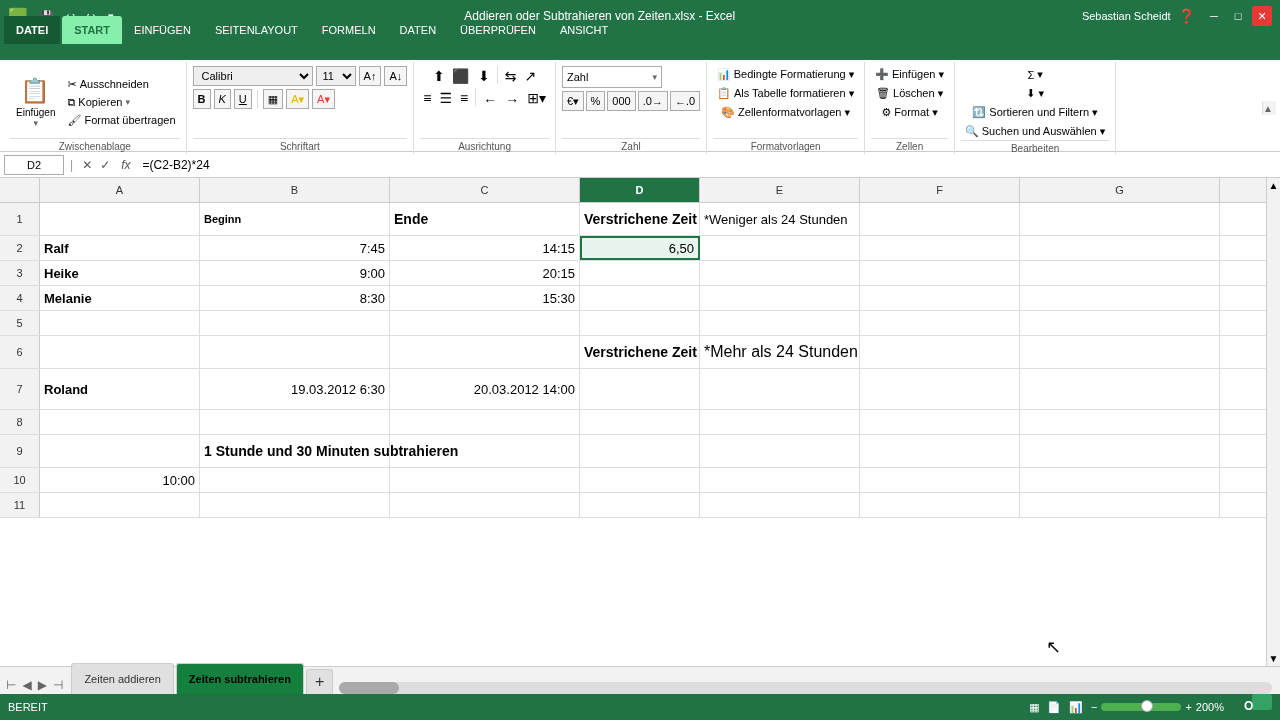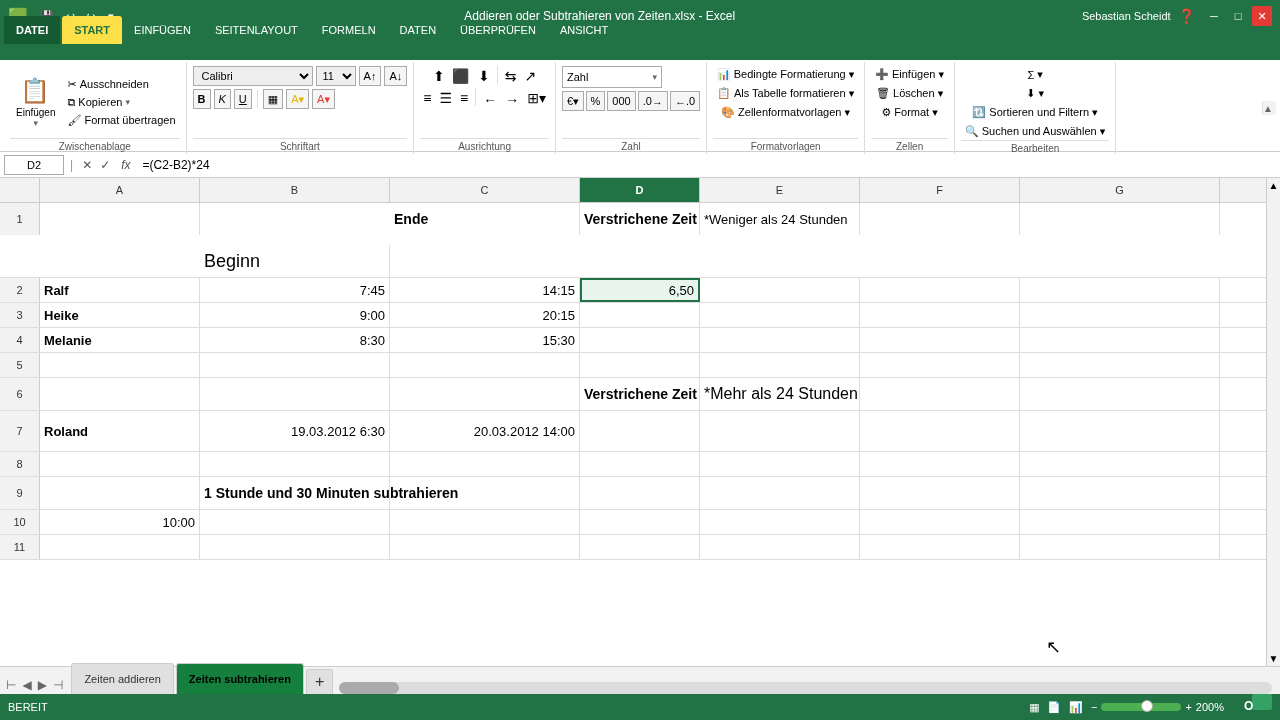--- a/index.html
+++ b/index.html
@@ -33,21 +33,21 @@
     .ribbon-tab {
       padding: 4px 12px;
       color: white;
       font-size: 11px;
       cursor: pointer;
       height: 28px;
       display: flex;
       align-items: center;
     }
     .ribbon-tab.active {
-      background: #fde047;
+      background: #86efac;
       color: #217346;
       font-weight: bold;
       border-radius: 3px 3px 0 0;
     }
     .ribbon-tab.datei {
       background: #145A32;
       margin-right: 2px;
       font-weight: bold;
     }
 
@@ -556,21 +556,21 @@
         <div class="col-header col-e">E</div>
         <div class="col-header col-f">F</div>
         <div class="col-header col-g">G</div>
       </div>
 
       <div id="grid">
 
         <div class="grid-row tall-row">
           <div class="row-header">1</div>
           <div class="grid-cell col-a"></div>
-          <div class="grid-cell col-b bold-text" style="font-size:18px; font-weight:normal;margin-top:42px;">Beginn</div>
+          <div class="grid-cell col-b bold-text" style="font-size:11px; font-weight:bold;">Beginn</div>
           <div class="grid-cell col-c bold-text" style="font-size:14px; font-weight:bold;">Ende</div>
           <div class="grid-cell col-d bold-text span-content" style="font-size:14px; font-weight:bold; overflow:visible; white-space:nowrap;">Verstrichene Zeit</div>
           <div class="grid-cell col-e span-content" style="overflow:visible; white-space:nowrap; font-size:13px;">*Weniger als 24 Stunden</div>
           <div class="grid-cell col-f"></div>
           <div class="grid-cell col-g"></div>
         </div>
 
         <div class="grid-row">
           <div class="row-header">2</div>
           <div class="grid-cell col-a bold-text" style="font-weight:bold; font-size:13px;">Ralf</div>

